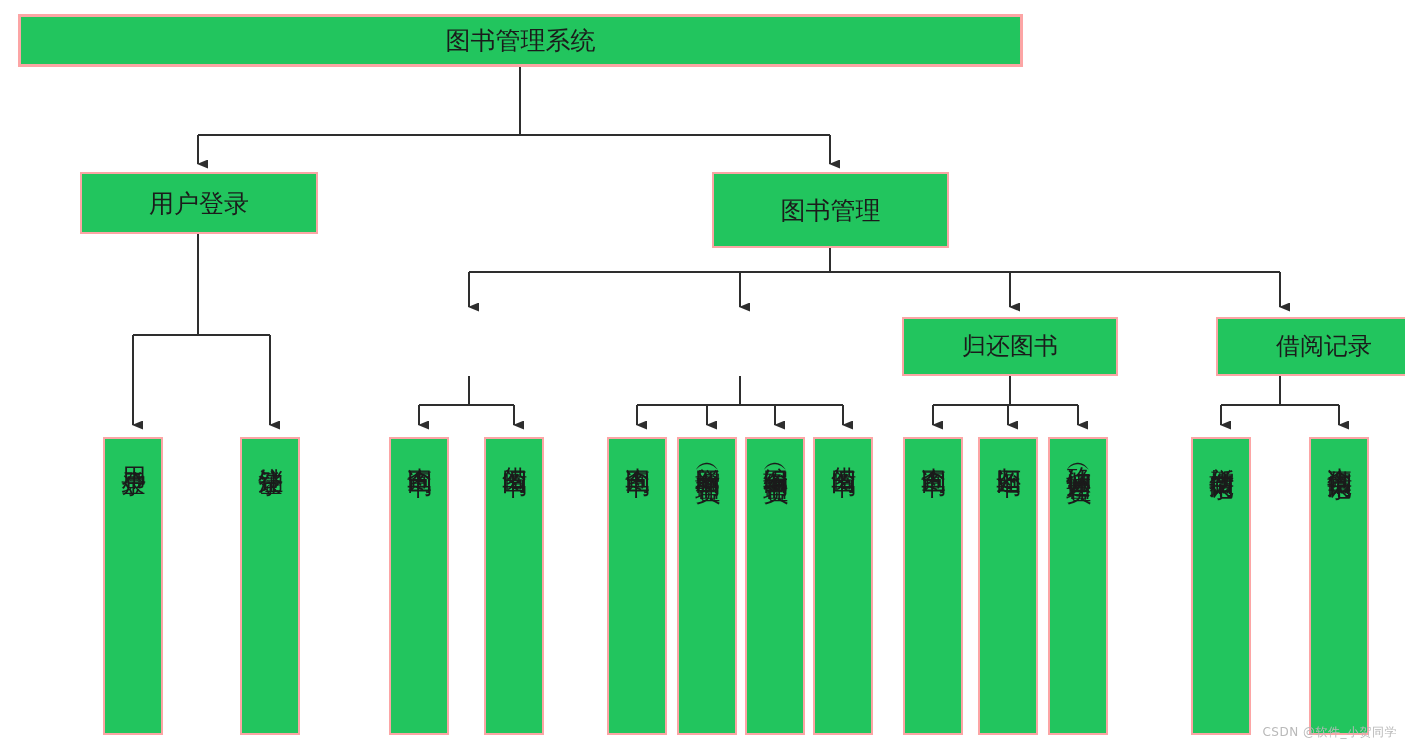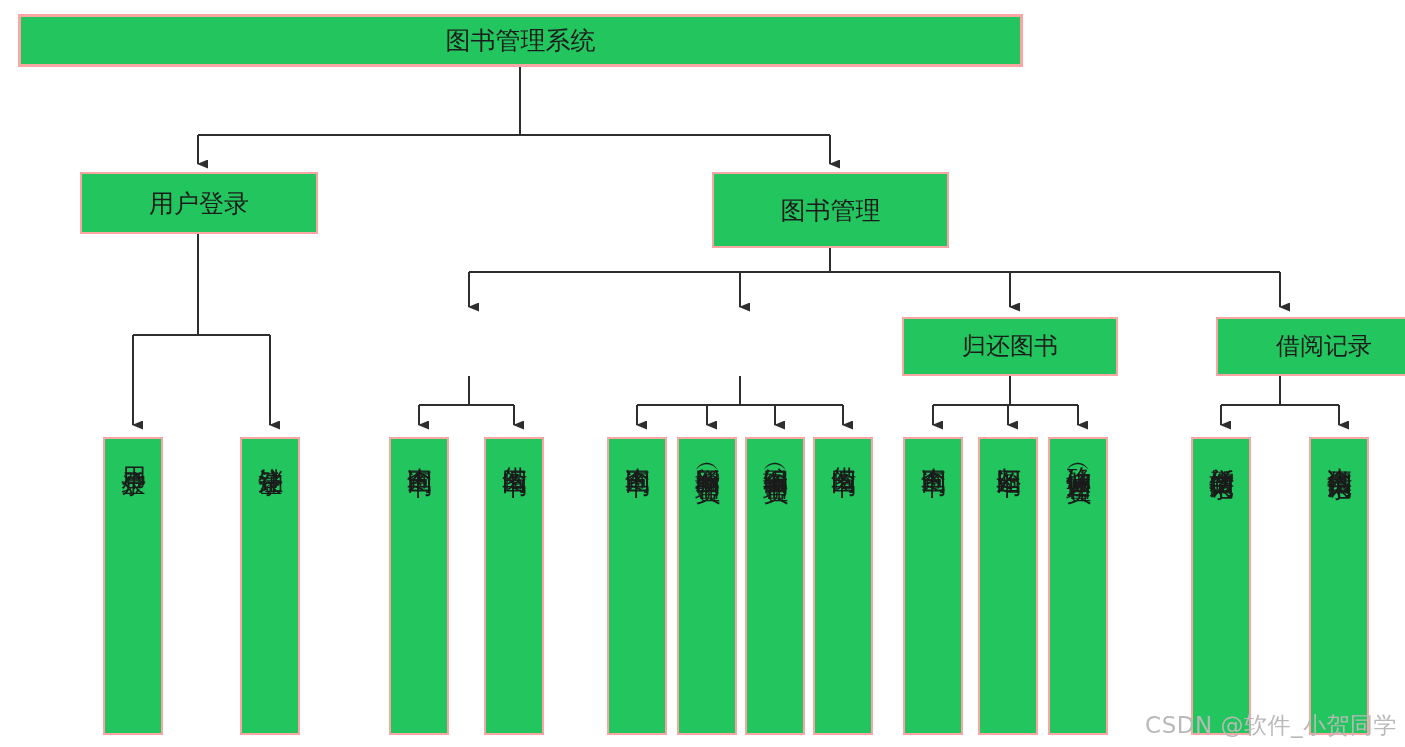--- a/index.html
+++ b/index.html
@@ -61,21 +61,21 @@
     font-size: 25px;
     line-height: 1.06;
     letter-spacing: 2px;
     white-space: nowrap;
     text-align: left;
   }
   .watermark {
     position: absolute;
     right: 8px;
     bottom: 6px;
-    font-size: 23px;
+    font-size: 12px;
     color: #b9b9b9;
     letter-spacing: 0.5px;
     white-space: nowrap;
     user-select: none;
   }
 </style>
 </head>
 <body>
 
 <div id="diagram-root">

